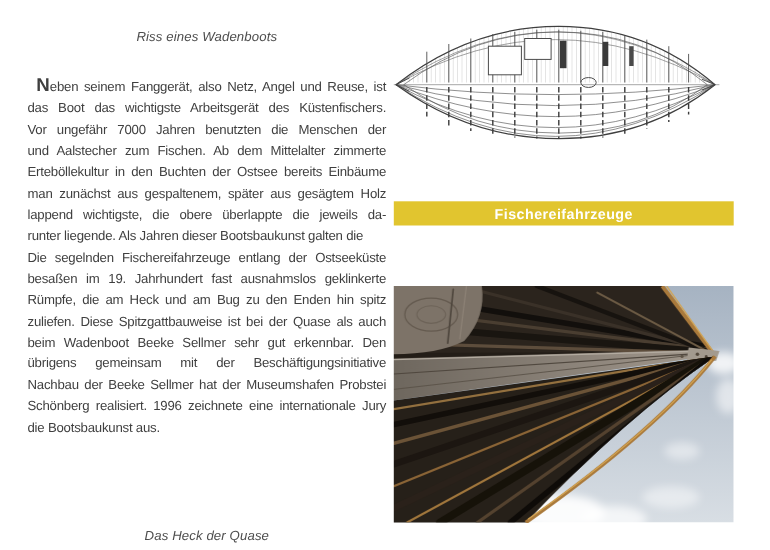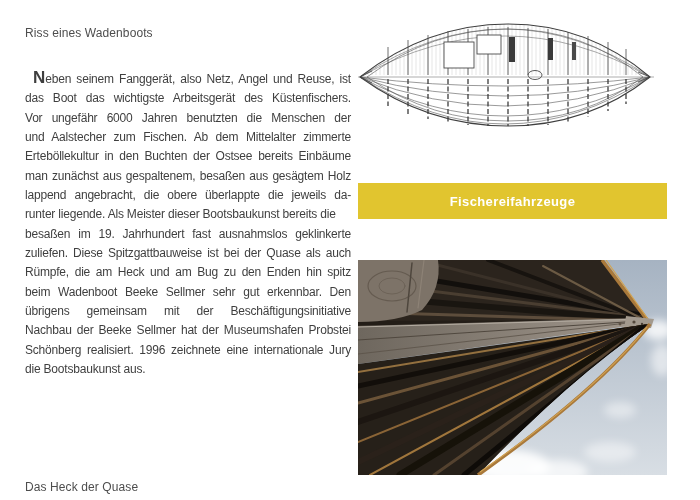--- a/index.html
+++ b/index.html
@@ -4,73 +4,74 @@
 <style>
   html,body{margin:0;padding:0;background:#fff;}
   .page{
     position:relative;width:700px;height:500px;overflow:hidden;
     background:var(--page-bg,#fff);
     font-family:"Liberation Sans",sans-serif;
   }
   
   .caption{
     position:absolute;left:25px;width:326px;
-    font-size:12px;color:var(--caption-text,#4d4d4d);
-    text-align:left;letter-spacing:0.1px;
+    font-style:italic;font-size:12px;color:var(--caption-text,#4d4d4d);
+    text-align:center;letter-spacing:0.1px;
   }
   .caption-top{top:26px;}
   .caption-bottom{top:480px;}
   .bodycol{
     position:absolute;left:25px;top:68px;width:326px;
     font-size:12px;line-height:19.35px;color:var(--body-text,#3f3f3f);
     letter-spacing:-0.2px;
   }
   .text-line{
     text-align:justify;text-align-last:justify;
     white-space:normal;
   }
   .para .text-line:last-child{text-align-last:left;}
   .para-1 .text-line:first-child{text-indent:8px;}
   .para-1 .text-line:first-child::first-letter{
     font-size:17px;font-weight:bold;letter-spacing:0;
   }
   
   .drawing-box{position:absolute;left:358px;top:16px;width:296px;height:112px;}
   .banner{
-    position:absolute;left:358px;top:183px;width:309px;height:36px;
+    position:absolute;left:358px;top:183px;width:309px;height:22px;
     background:var(--banner-bg,#e1c52f);
     color:var(--banner-text,#fff);
     font-weight:bold;font-size:13px;letter-spacing:0.4px;
     display:flex;align-items:center;justify-content:center;
   }
   .photo-box{position:absolute;left:358px;top:260px;width:309px;height:215px;}
   .photo-box svg,.drawing-box svg{display:block;width:100%;height:100%;}
 </style>
 </head>
 <body>
 
 <div class="page">
 
   <div class="caption caption-top">Riss eines Wadenboots</div>
 
   <div class="bodycol">
     <div class="para para-1">
         <div class="text-line">Neben seinem Fanggerät, also Netz, Angel und Reuse, ist</div>
         <div class="text-line">das Boot das wichtigste Arbeitsgerät des Küstenfischers.</div>
-        <div class="text-line">Vor ungefähr 6000 Jahren benutzten die Menschen der</div>
+        <div class="text-line">Vor ungefähr 7000 Jahren benutzten die Menschen der</div>
         <div class="text-line">und Aalstecher zum Fischen. Ab dem Mittelalter zimmerte</div>
         <div class="text-line">Erteböllekultur in den Buchten der Ostsee bereits Einbäume</div>
-        <div class="text-line">man zunächst aus gespaltenem, besaßen aus gesägtem Holz</div>
-        <div class="text-line">lappend angebracht, die obere überlappte die jeweils da-</div>
-        <div class="text-line">runter liegende. Als Meister dieser Bootsbaukunst bereits die</div>
+        <div class="text-line">man zunächst aus gespaltenem, später aus gesägtem Holz</div>
+        <div class="text-line">lappend wichtigste, die obere überlappte die jeweils da-</div>
+        <div class="text-line">runter liegende. Als Jahren dieser Bootsbaukunst galten die</div>
       </div>
     <div class="para para-2">
+        <div class="text-line">Die segelnden Fischereifahrzeuge entlang der Ostseeküste</div>
         <div class="text-line">besaßen im 19. Jahrhundert fast ausnahmslos geklinkerte</div>
+        <div class="text-line">Rümpfe, die am Heck und am Bug zu den Enden hin spitz</div>
         <div class="text-line">zuliefen. Diese Spitzgattbauweise ist bei der Quase als auch</div>
-        <div class="text-line">Rümpfe, die am Heck und am Bug zu den Enden hin spitz</div>
         <div class="text-line">beim Wadenboot Beeke Sellmer sehr gut erkennbar. Den</div>
         <div class="text-line">übrigens gemeinsam mit der Beschäftigungsinitiative</div>
         <div class="text-line">Nachbau der Beeke Sellmer hat der Museumshafen Probstei</div>
         <div class="text-line">Schönberg realisiert. 1996 zeichnete eine internationale Jury</div>
         <div class="text-line">die Bootsbaukunst aus.</div>
       </div>
   </div>
 
   <div class="caption caption-bottom">Das Heck der Quase</div>
 

